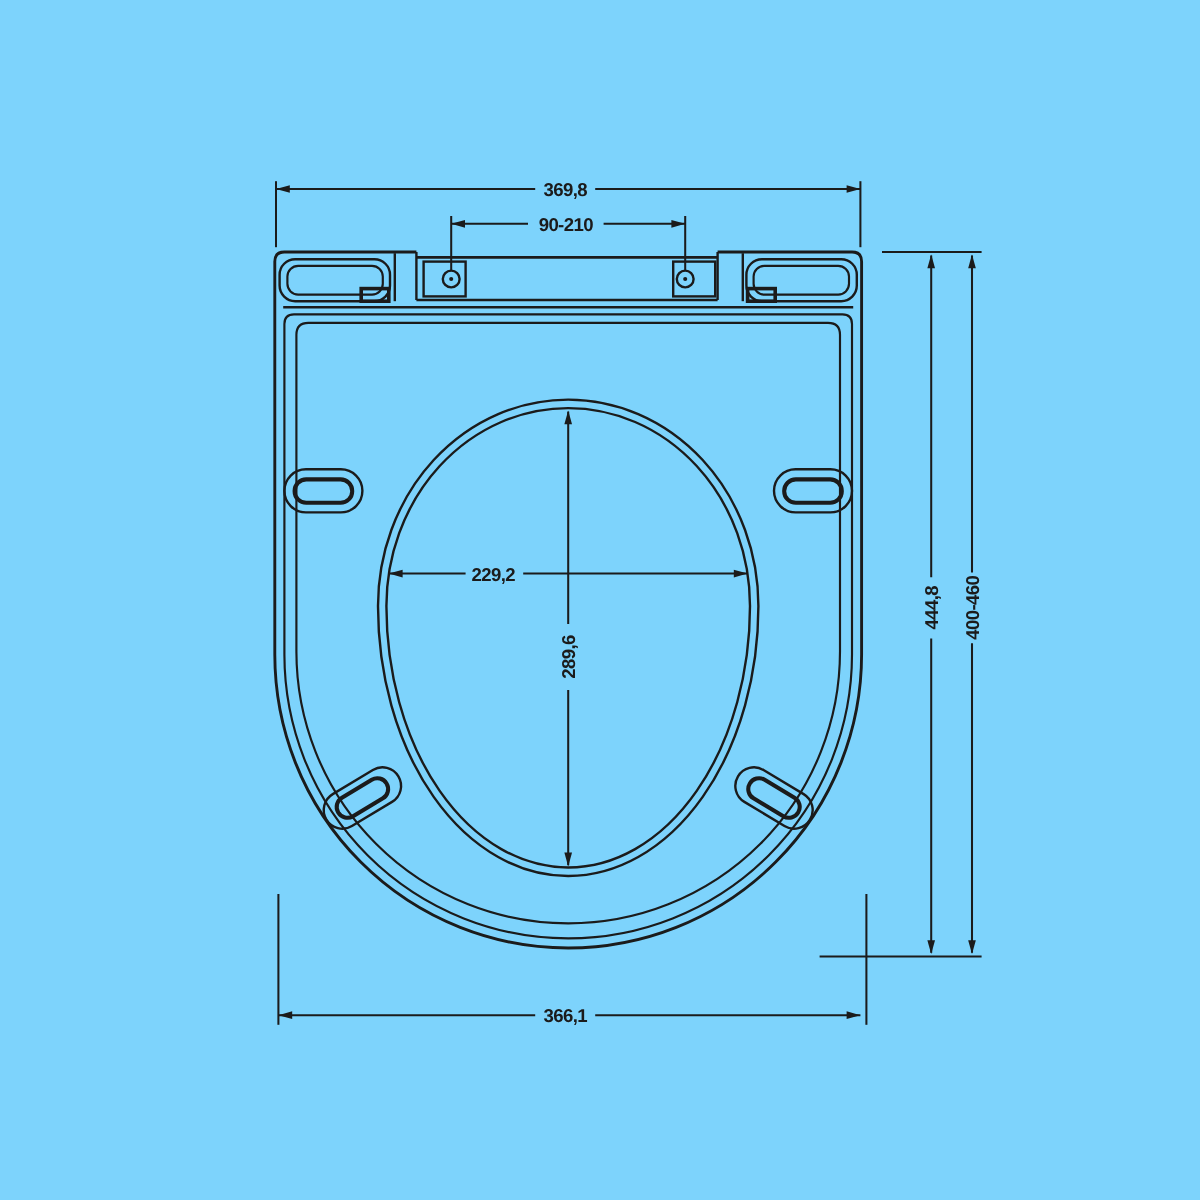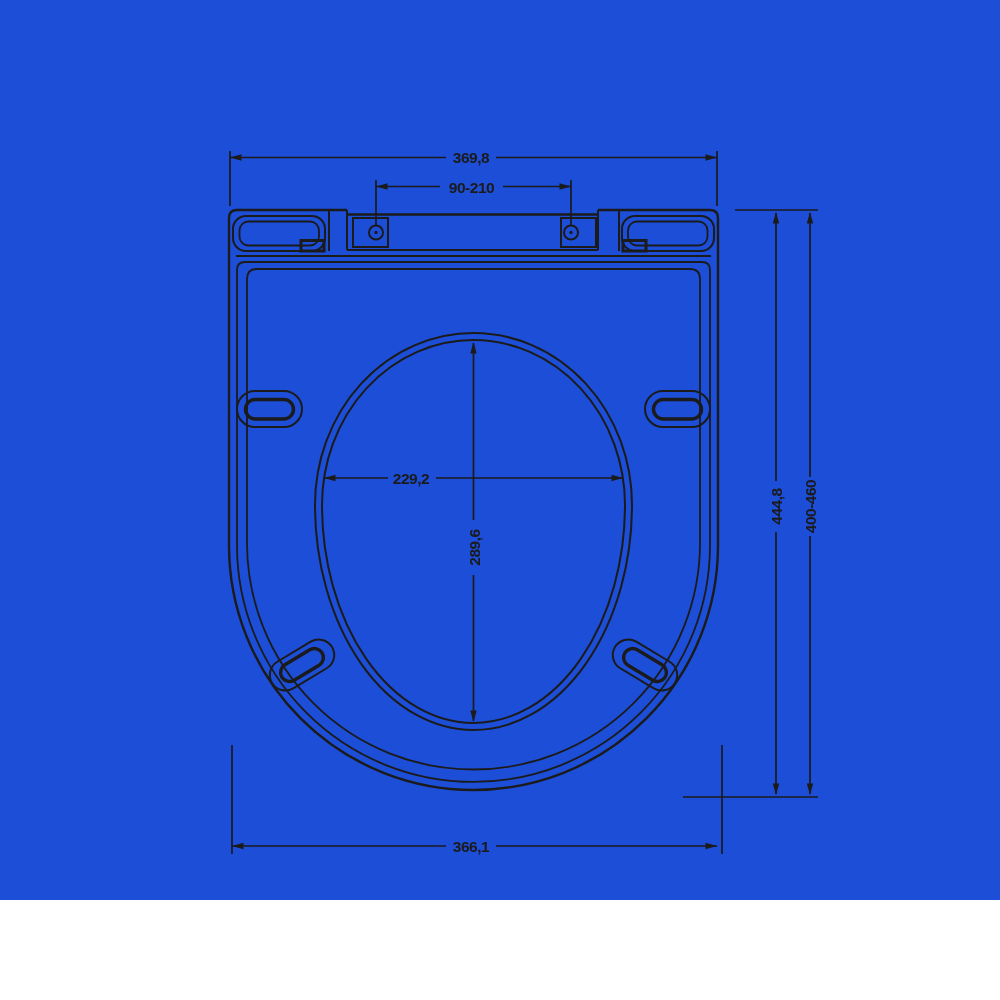--- a/index.html
+++ b/index.html
@@ -3,22 +3,22 @@
 <meta charset="utf-8">
 <style>
   html, body {
     margin: 0;
     padding: 0;
     background: #ffffff;
   }
   .stage {
     position: relative;
     width: 1000px;
-    height: 900px;
-    background: #1d4ed8;
+    height: 1000px;
+    background: #7dd3fc;
     overflow: hidden;
   }
   svg { display: block; }
   .ln  { fill: none; stroke: #1b1b1b; stroke-width: 2;   stroke-linecap: butt; }
   .ln-heavy { fill: none; stroke: #1b1b1b; stroke-width: 2.4; }
   .ln-fine  { fill: none; stroke: #1b1b1b; stroke-width: 1.8; }
   .ln-thick { fill: none; stroke: #1b1b1b; stroke-width: 3.4; }
   .notch    { fill: none; stroke: #1b1b1b; stroke-width: 3; }
   .dim      { fill: none; stroke: #1b1b1b; stroke-width: 1.7; }
   .arr      { fill: #1b1b1b; stroke: none; }

